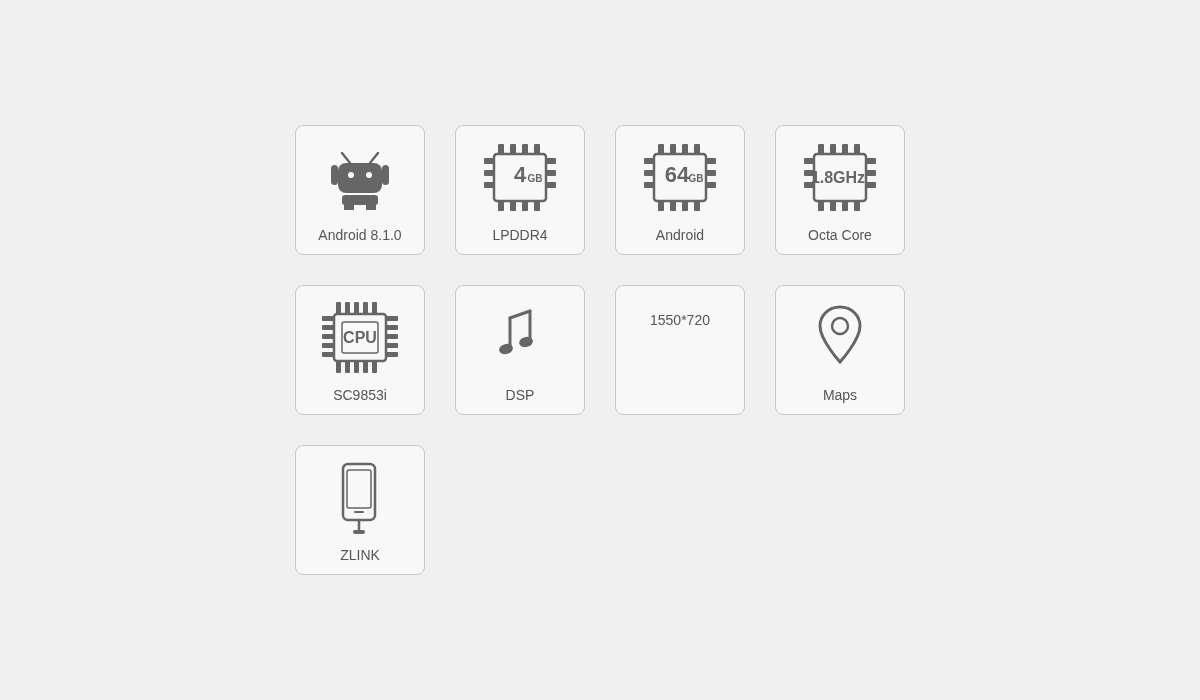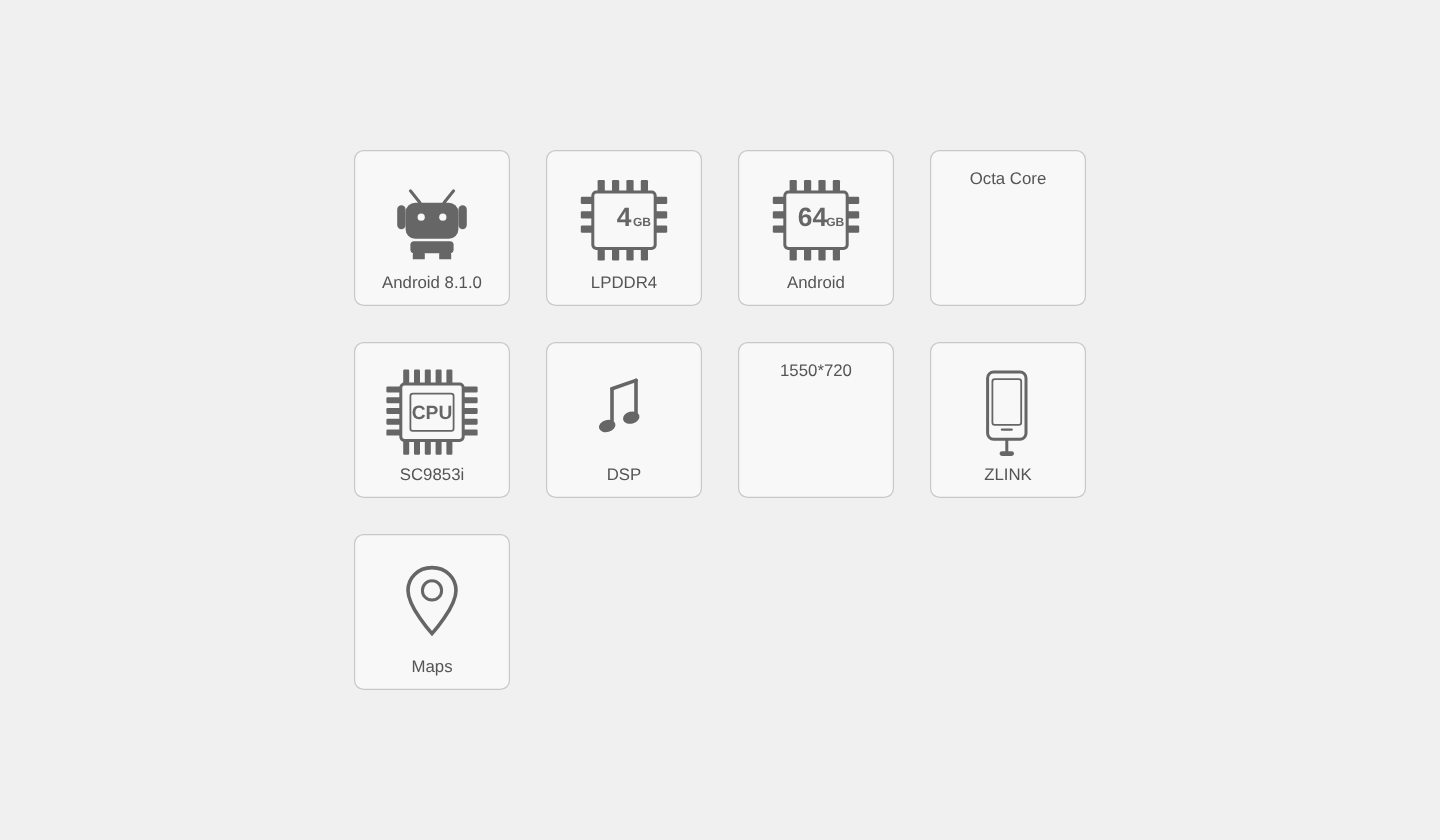--- a/index.html
+++ b/index.html
@@ -34,21 +34,21 @@
       flex: 1;
       display: flex;
       align-items: center;
       justify-content: center;
       width: 100%;
     }
     .card-label {
       font-size: 14px;
       color: #555;
       text-align: center;
-      margin-top: 0;
+      margin-top: 12px;
       line-height: 1.2;
     }
     svg {
       fill: #666;
       stroke: none;
     }
   </style>
 </head>
 <body>
 
@@ -128,20 +128,40 @@
         <rect x="66" y="42" width="10" height="6" rx="1" fill="#666"></rect>
         <rect x="14" y="14" width="52" height="47" rx="3" fill="none" stroke="#666" stroke-width="2.5"></rect>
         <text x="37" y="42" text-anchor="middle" font-size="22" font-weight="bold" fill="#666" font-family="Arial">64</text>
         <text x="56" y="42" text-anchor="middle" font-size="10" font-weight="bold" fill="#666" font-family="Arial">GB</text>
       </svg>
     </div>
     <div class="card-label">Android</div>
   </div>
 
   <div class="card">
+    <div class="card-icon">
+      <svg width="80" height="75" viewBox="0 0 80 75">
+        <rect x="18" y="4" width="6" height="10" rx="1" fill="#666"></rect>
+        <rect x="30" y="4" width="6" height="10" rx="1" fill="#666"></rect>
+        <rect x="42" y="4" width="6" height="10" rx="1" fill="#666"></rect>
+        <rect x="54" y="4" width="6" height="10" rx="1" fill="#666"></rect>
+        <rect x="18" y="61" width="6" height="10" rx="1" fill="#666"></rect>
+        <rect x="30" y="61" width="6" height="10" rx="1" fill="#666"></rect>
+        <rect x="42" y="61" width="6" height="10" rx="1" fill="#666"></rect>
+        <rect x="54" y="61" width="6" height="10" rx="1" fill="#666"></rect>
+        <rect x="4" y="18" width="10" height="6" rx="1" fill="#666"></rect>
+        <rect x="4" y="30" width="10" height="6" rx="1" fill="#666"></rect>
+        <rect x="4" y="42" width="10" height="6" rx="1" fill="#666"></rect>
+        <rect x="66" y="18" width="10" height="6" rx="1" fill="#666"></rect>
+        <rect x="66" y="30" width="10" height="6" rx="1" fill="#666"></rect>
+        <rect x="66" y="42" width="10" height="6" rx="1" fill="#666"></rect>
+        <rect x="14" y="14" width="52" height="47" rx="3" fill="none" stroke="#666" stroke-width="2.5"></rect>
+        <text x="38" y="43" text-anchor="middle" font-size="16" font-weight="bold" fill="#666" font-family="Arial">1.8GHz</text>
+      </svg>
+    </div>
     <div class="card-label">Octa Core</div>
   </div>
 
   <div class="card">
     <div class="card-icon">
       <svg width="80" height="75" viewBox="0 0 80 75">
 
         <rect x="16" y="2" width="5" height="12" rx="1" fill="#666"></rect>
         <rect x="25" y="2" width="5" height="12" rx="1" fill="#666"></rect>
         <rect x="34" y="2" width="5" height="12" rx="1" fill="#666"></rect>
@@ -195,42 +215,42 @@
     <div class="card-label">DSP</div>
   </div>
 
   <div class="card">
     <div class="card-label">1550*720</div>
   </div>
 
 
   <div class="card">
     <div class="card-icon">
+      <svg width="60" height="72" viewBox="0 0 60 72">
+
+        <path d="M30 5 C18 5 10 14 10 24 C10 38 30 60 30 60 C30 60 50 38 50 24 C50 14 42 5 30 5 Z" fill="none" stroke="#666" stroke-width="3"></path>
+
+        <circle cx="30" cy="24" r="8" fill="none" stroke="#666" stroke-width="2.5"></circle>
+      </svg>
+    </div>
+    <div class="card-label">Maps</div>
+  </div>
+
+  <div class="card">
+    <div class="card-icon">
       <svg width="55" height="75" viewBox="0 0 55 75">
 
         <rect x="10" y="4" width="32" height="56" rx="5" ry="5" fill="none" stroke="#666" stroke-width="2.5"></rect>
 
         <rect x="14" y="10" width="24" height="38" rx="2" fill="none" stroke="#666" stroke-width="1.5"></rect>
 
         <line x1="22" y1="52" x2="30" y2="52" stroke="#666" stroke-width="2" stroke-linecap="round"></line>
 
         <line x1="26" y1="60" x2="26" y2="72" stroke="#666" stroke-width="2.5" stroke-linecap="round"></line>
 
         <rect x="20" y="70" width="12" height="4" rx="2" fill="#666"></rect>
       </svg>
     </div>
     <div class="card-label">ZLINK</div>
   </div>
 
-  <div class="card">
-    <div class="card-icon">
-      <svg width="60" height="72" viewBox="0 0 60 72">
-
-        <path d="M30 5 C18 5 10 14 10 24 C10 38 30 60 30 60 C30 60 50 38 50 24 C50 14 42 5 30 5 Z" fill="none" stroke="#666" stroke-width="3"></path>
-
-        <circle cx="30" cy="24" r="8" fill="none" stroke="#666" stroke-width="2.5"></circle>
-      </svg>
-    </div>
-    <div class="card-label">Maps</div>
-  </div>
-
 
 </div>
 
 </body></html>

